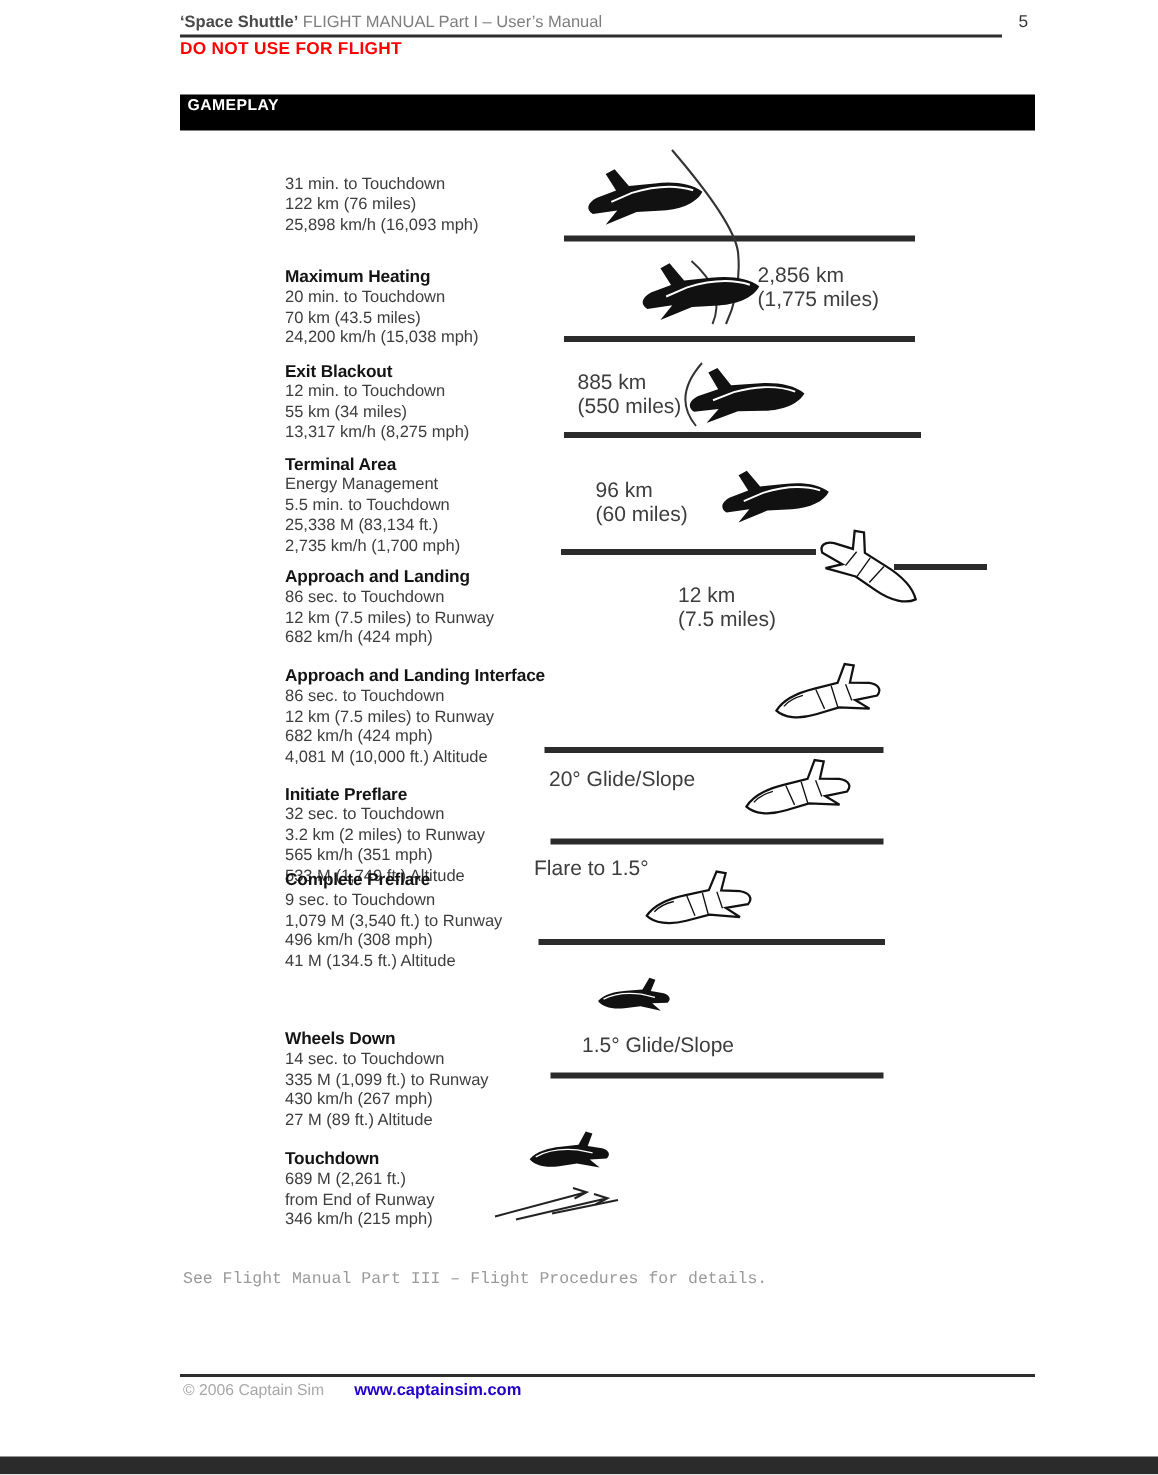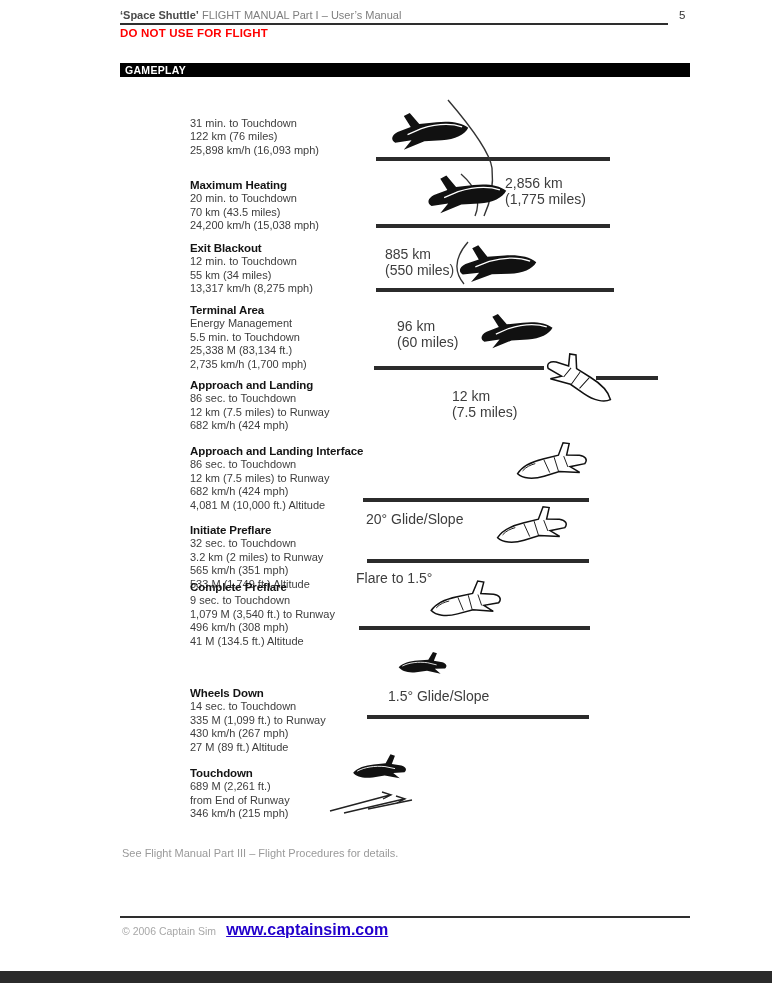--- a/index.html
+++ b/index.html
@@ -7,37 +7,37 @@
     position:relative; width:772px; height:983px; overflow:hidden;
     background:#ffffff; font-family:"Liberation Sans", sans-serif;
   }
   
   .hdr-line { position:absolute; left:120px; top:9px; width:548px; font-size:11px; color:#7e7e7e; white-space:nowrap; }
   .hdr-em   { font-weight:bold; color:#4a4a4a; }
   .hdr-page { position:absolute; left:679px; top:9px; font-size:11.5px; color:#333; }
   .hdr-rule { position:absolute; left:120px; top:23px; width:548px; height:2px; background:#2e2e2e; }
   .warning  { position:absolute; left:120px; top:27px; width:570px; 
               font-size:11.5px; font-weight:bold; color:#ff0000; letter-spacing:.2px; }
-  .sec-bar  { position:absolute; left:120px; top:63px; width:570px; height:14px; background:#000; }
+  .sec-bar  { position:absolute; left:120px; top:63px; width:570px; height:24px; background:#000; }
   .sec-bar span { display:block; padding:1px 0 0 5px; font-size:10.5px; font-weight:bold; color:#fff; letter-spacing:.3px; }
   
   .phase { position:absolute; width:250px; font-size:11px; line-height:13.4px; color:#3d3d3d; }
   .phase-title { font-size:11.5px; font-weight:bold; color:#141414; letter-spacing:-0.1px; }
   
   .dlabel { position:absolute; font-size:14px; line-height:15.5px; color:#3d3d3d; white-space:nowrap; }
   
   .gline { position:absolute; height:4px; background:#2b2b2b; }
   
   .shuttle { position:absolute; }
   .arc { position:absolute; }
   
-  .foot-note { position:absolute; left:122px; top:847px; font-size:11px; color:#9a9a9a; }
+  .foot-note { position:absolute; left:122px; top:847px; font-size:11px; color:#9a9a9a;font-family:Liberation Mono, monospace; }
   .foot-rule { position:absolute; left:120px; top:916px; width:570px; height:2px; background:#2e2e2e; }
   .foot-row  { position:absolute; left:122px; top:921px; font-size:10.5px; color:#a8a8a8; white-space:nowrap; }
-  .foot-link { margin-left:10px; font-size:16px; font-weight:bold; color:#2200cc; text-decoration:underline; cursor:pointer; }
+  .foot-link { margin-left:20px; font-size:11px; font-weight:bold; color:#2200cc; cursor:pointer; }
   .bottom-bar { position:absolute; left:0; top:971px; width:772px; height:12px; background:#2b2b2b; }
 </style>
 </head>
 <body>
 
 <div id="page">
 
   <svg width="0" height="0" style="position:absolute" aria-hidden="true">
     <defs>
       <g id="shuttle-left">

